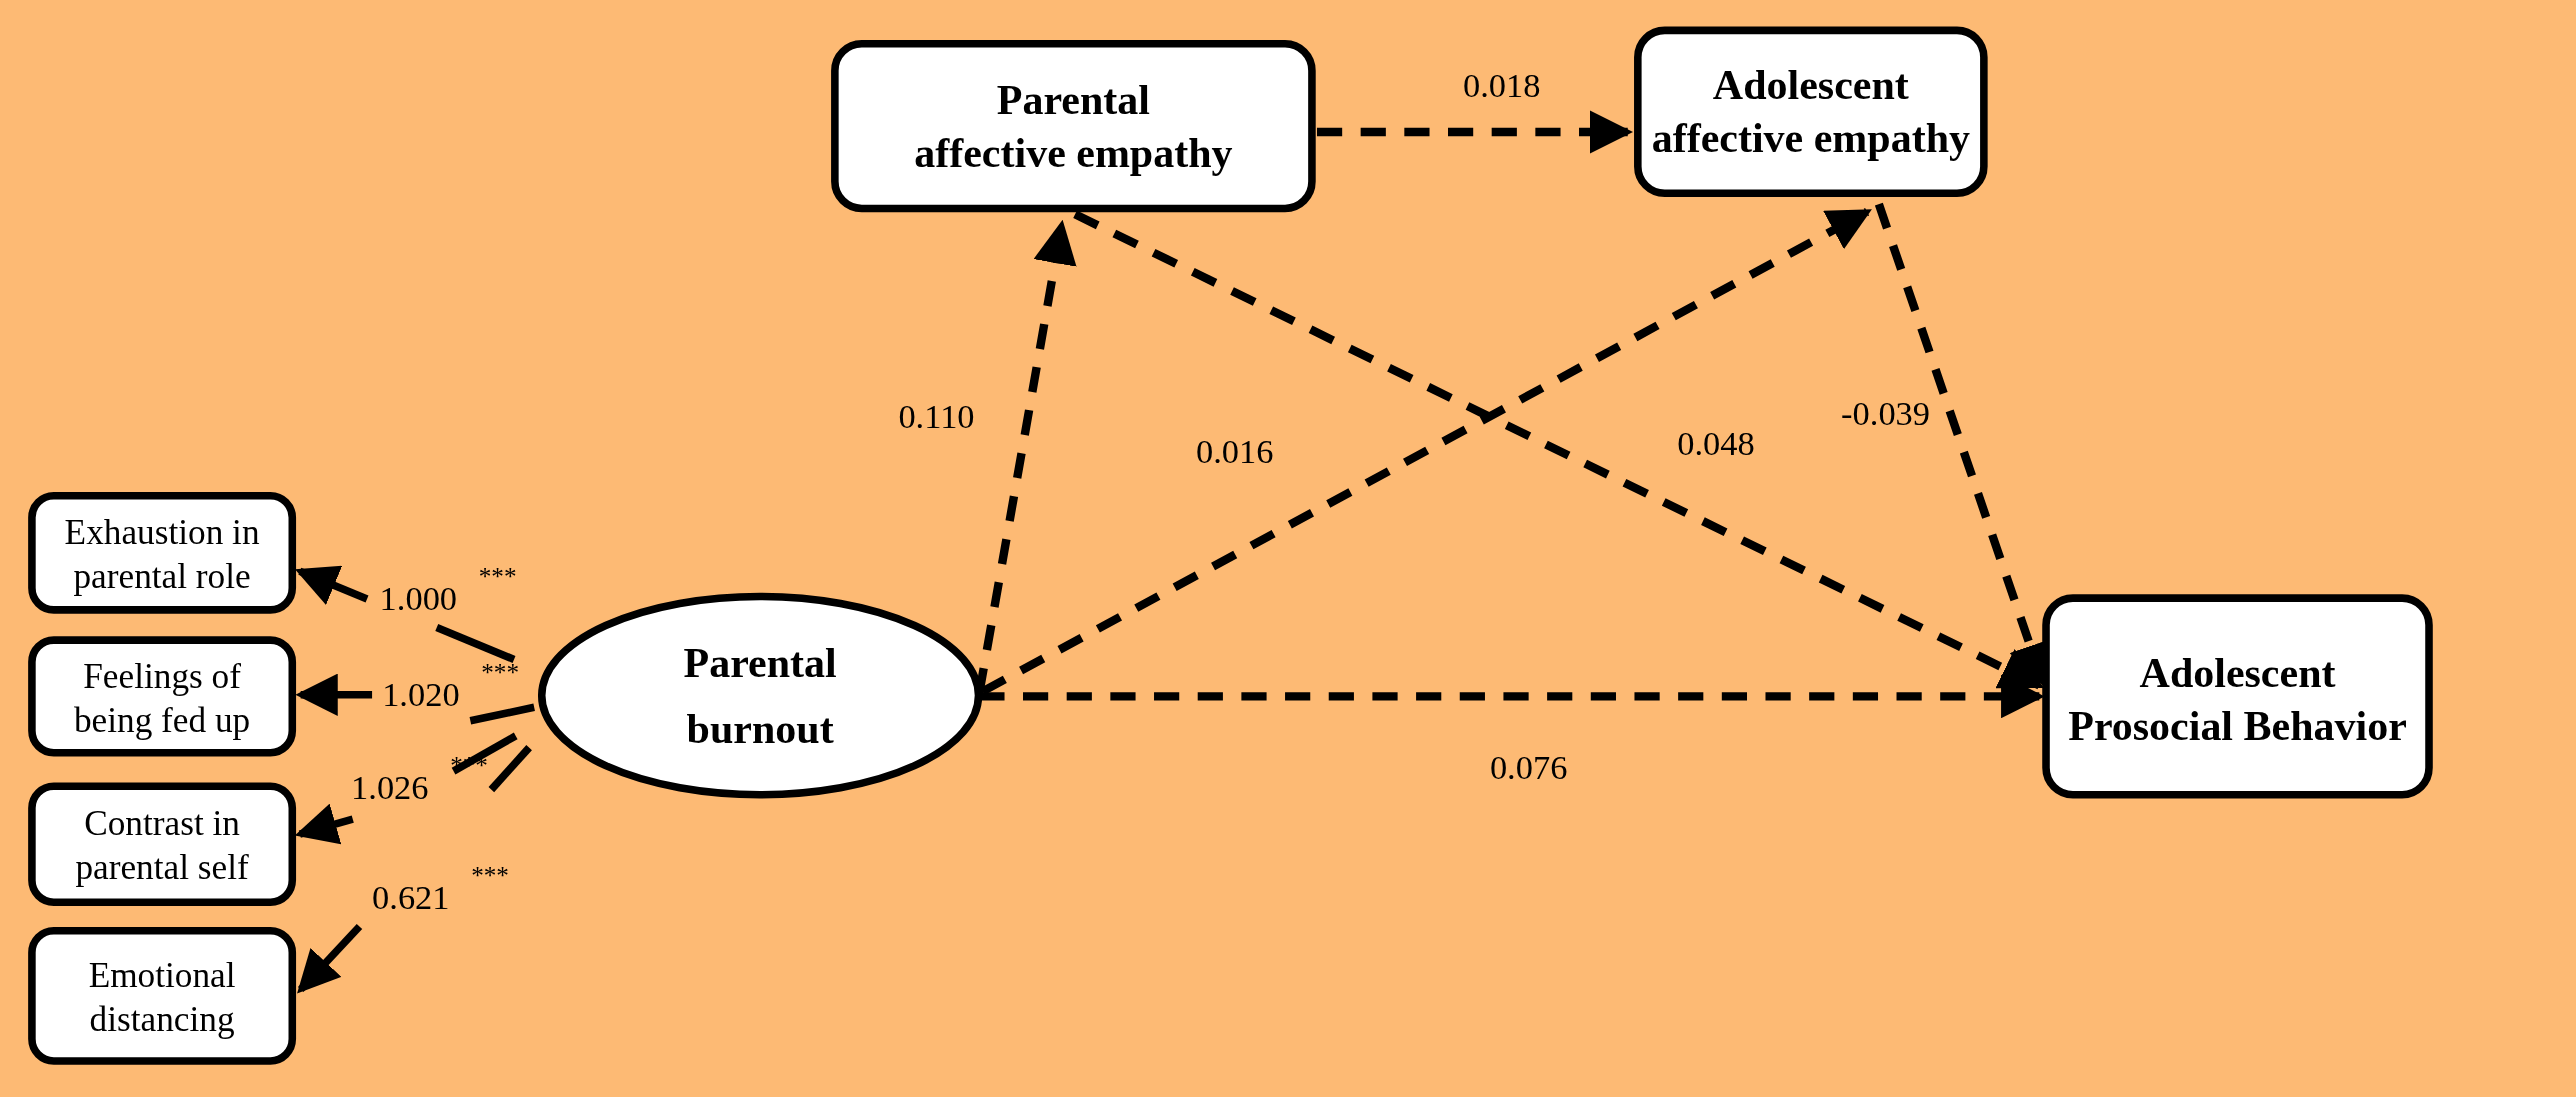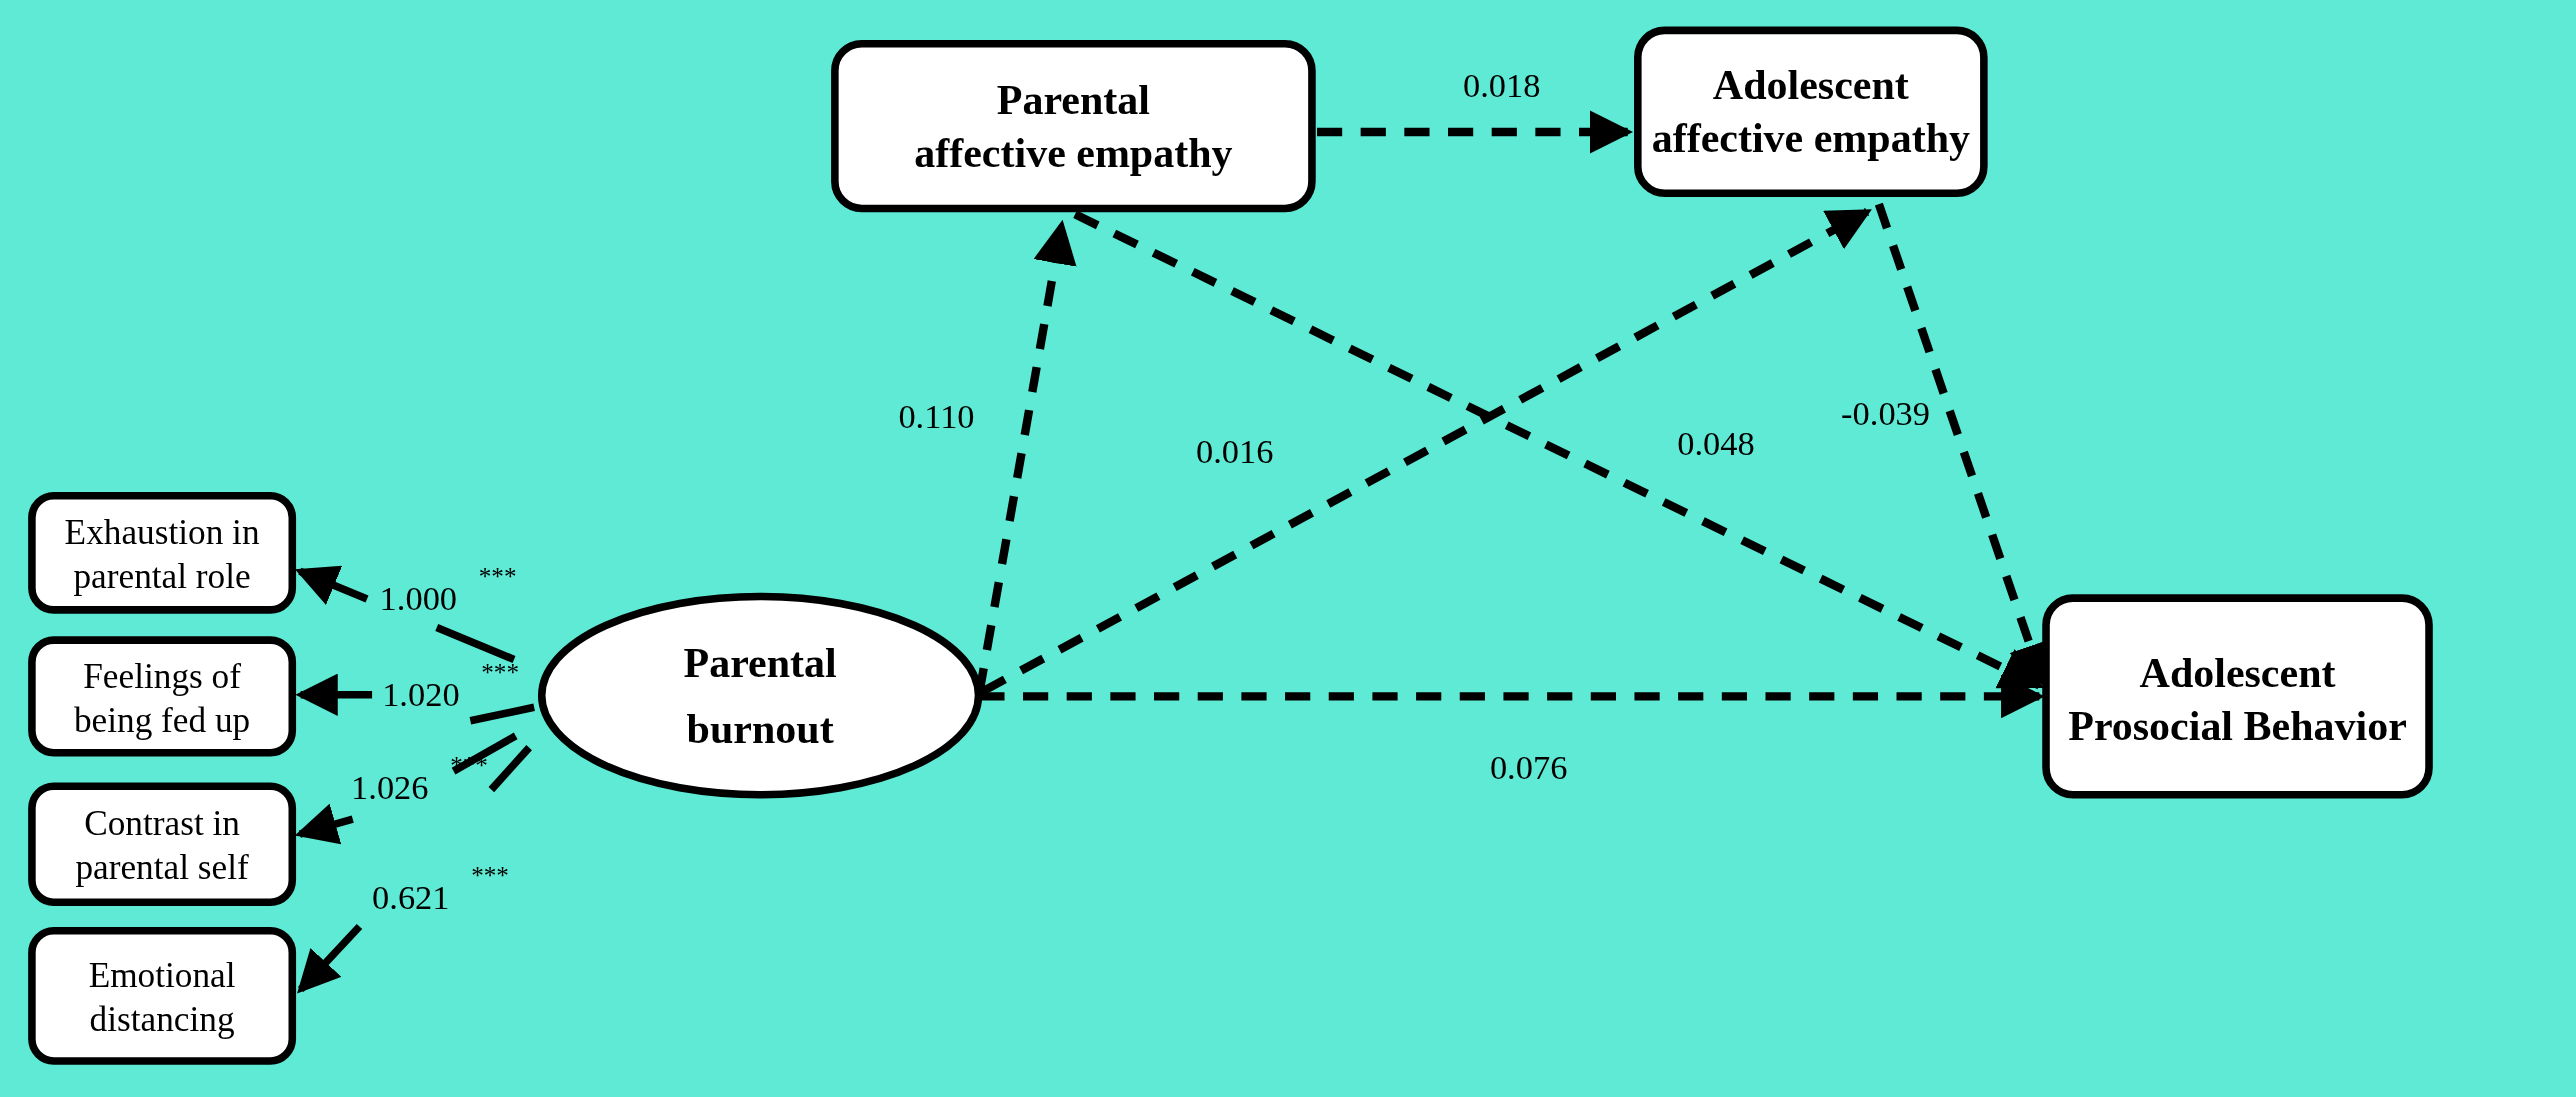--- a/index.html
+++ b/index.html
@@ -4,21 +4,21 @@
 <style>
   html, body {
     margin: 0;
     padding: 0;
     background: #ffffff;
   }
   #diagram-root {
     position: relative;
     width: 2576px;
     height: 1098px;
-    background: #5eead4;
+    background: #fdba74;
     font-family: "Liberation Serif", "DejaVu Serif", serif;
     overflow: hidden;
   }
   svg.canvas {
     position: absolute;
     top: 0;
     left: 0;
     width: 2576px;
     height: 1098px;
   }

